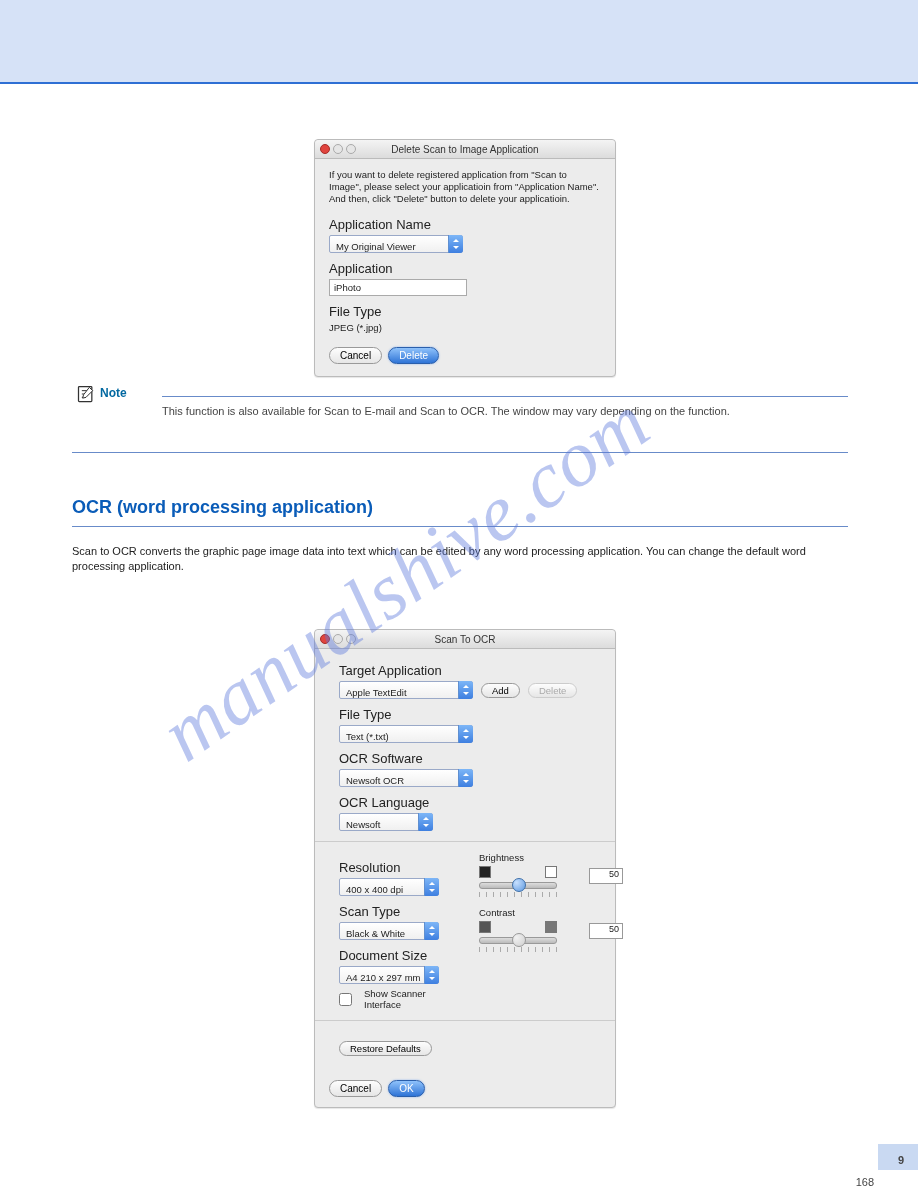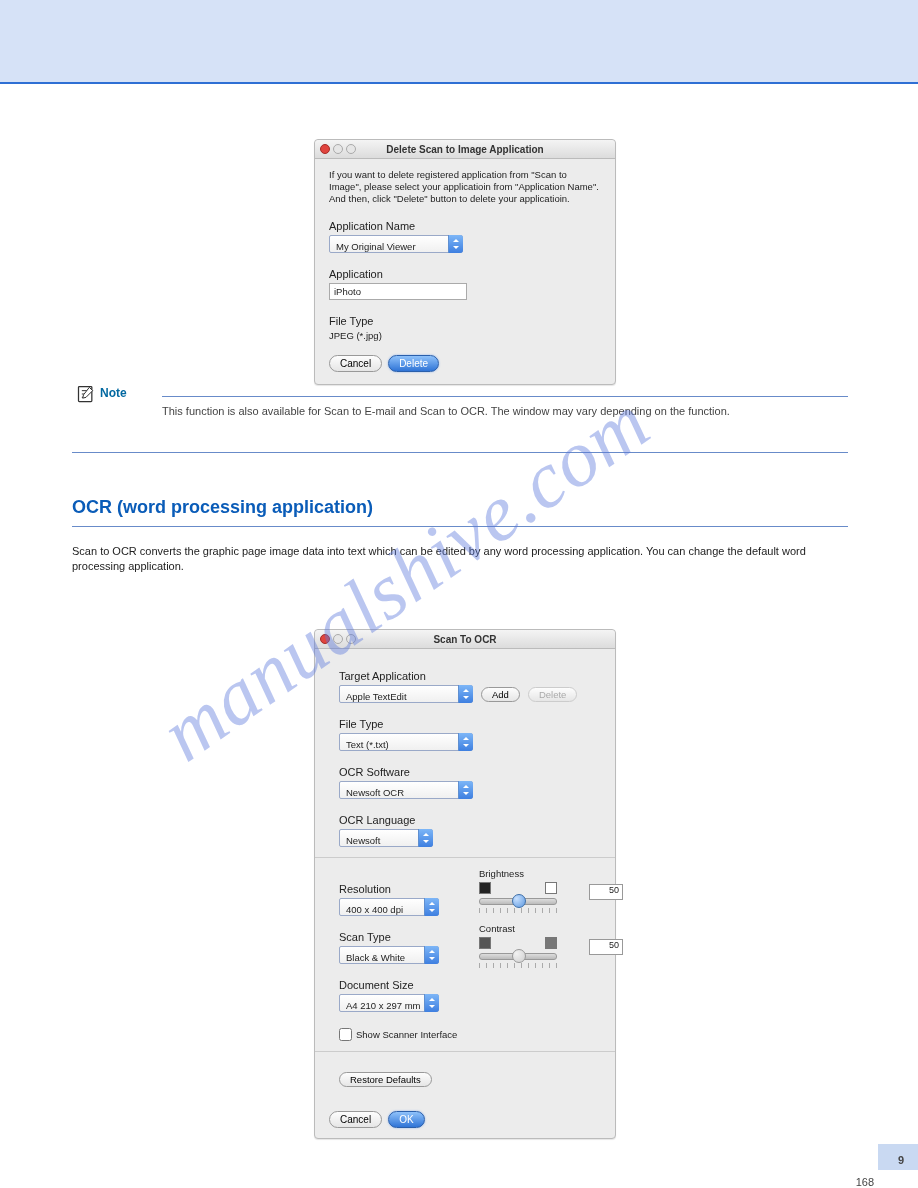--- a/index.html
+++ b/index.html
@@ -73,25 +73,25 @@
     margin-left: 5px;
   }
   .traffic span {
     width: 8px; height: 8px; border-radius: 50%; display: inline-block;
   }
   .tred{background:#e0443e;border:1px solid #a52c28;}
   .tyel{background:#e6e6e6;border:1px solid #aaa;}
   .tgrn{background:#e6e6e6;border:1px solid #aaa;}
   .titlebar-title{
     position:absolute; left:0; right:0; text-align:center;
-    font-size:10px; color:#333; font-weight: 700;
+    font-size:10px; color:#333; font-weight: 400;
   }
   .dlg-body { padding: 10px 14px 12px; }
   .instruction { font-size: 9.5px; line-height: 1.25; margin-bottom: 12px; }
-  .fld-label { font-size: 11px; margin-top: 15px; margin-bottom: 3px; }
+  .fld-label { font-size: 13px; margin-top: 8px; margin-bottom: 3px; }
   .mac-select {
     display:inline-flex; align-items:flex-end;
     background: linear-gradient(#fff,#f0f0f0);
     border: 1px solid #9aa9c8;
     border-radius: 2px;
     height: 16px;
     font-size: 9.5px;
     padding: 0 0 0 6px;
     min-width: 126px;
     position: relative;
@@ -182,21 +182,21 @@
   .seg.active{background:linear-gradient(#a5cdfc,#5c99e8); color:#062c57; border-color:#5c8cc9;}
   .row { display:flex; align-items:center; gap:8px; }
   .inner-pad { padding: 0 24px 10px; }
   .sub-divider { border-top:1px solid #ccc; margin: 10px -24px; }
   .btn-pill {
     font-size:9.5px; border-radius:10px; border:1px solid #999;
     background:linear-gradient(#fdfdfd,#e6e6e6);
     padding:1px 10px;
   }
   .btn-pill[disabled]{ color:#aaa; border-color:#ccc;}
-  .chkrow { margin-top:16px; display:flex; align-items:center; gap:4px;}
+  .chkrow { margin-top:4px; display:flex; align-items:center; gap:12px;}
   .cols { display:flex; gap:20px; }
   .colL { flex:0 0 120px; }
   .colR { flex:1; }
   .slider-lbl { font-size:9.5px; margin-bottom:3px;}
   .swatch { width:10px; height:10px; display:inline-block; border:1px solid #777;}
   .swatch.black{background:#222;}
   .swatch.white{background:#fff;}
   .swatch.dk{background:#555;}
   .swatch.lt{background:#777;}
   .swatch-row{display:flex; justify-content:space-between;}

